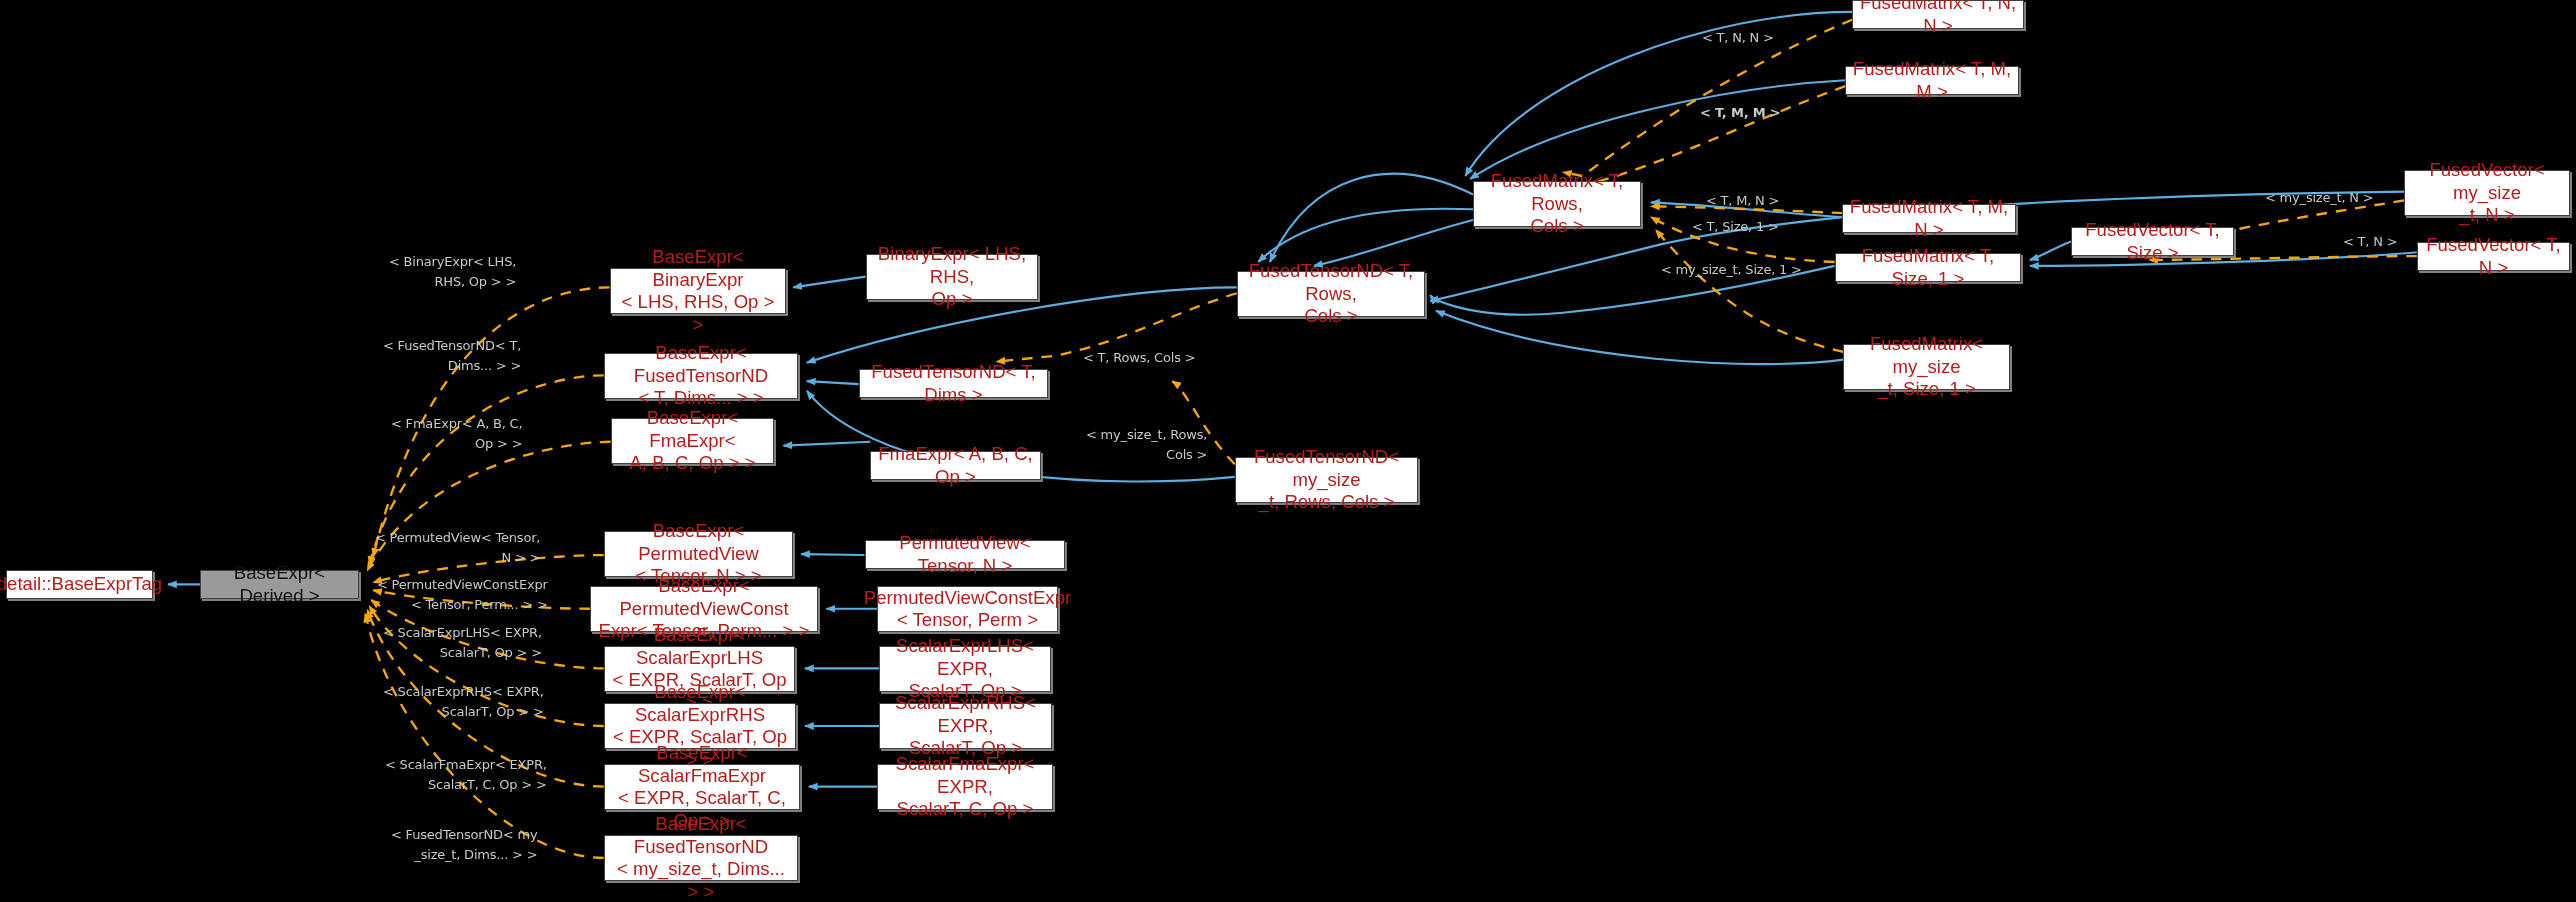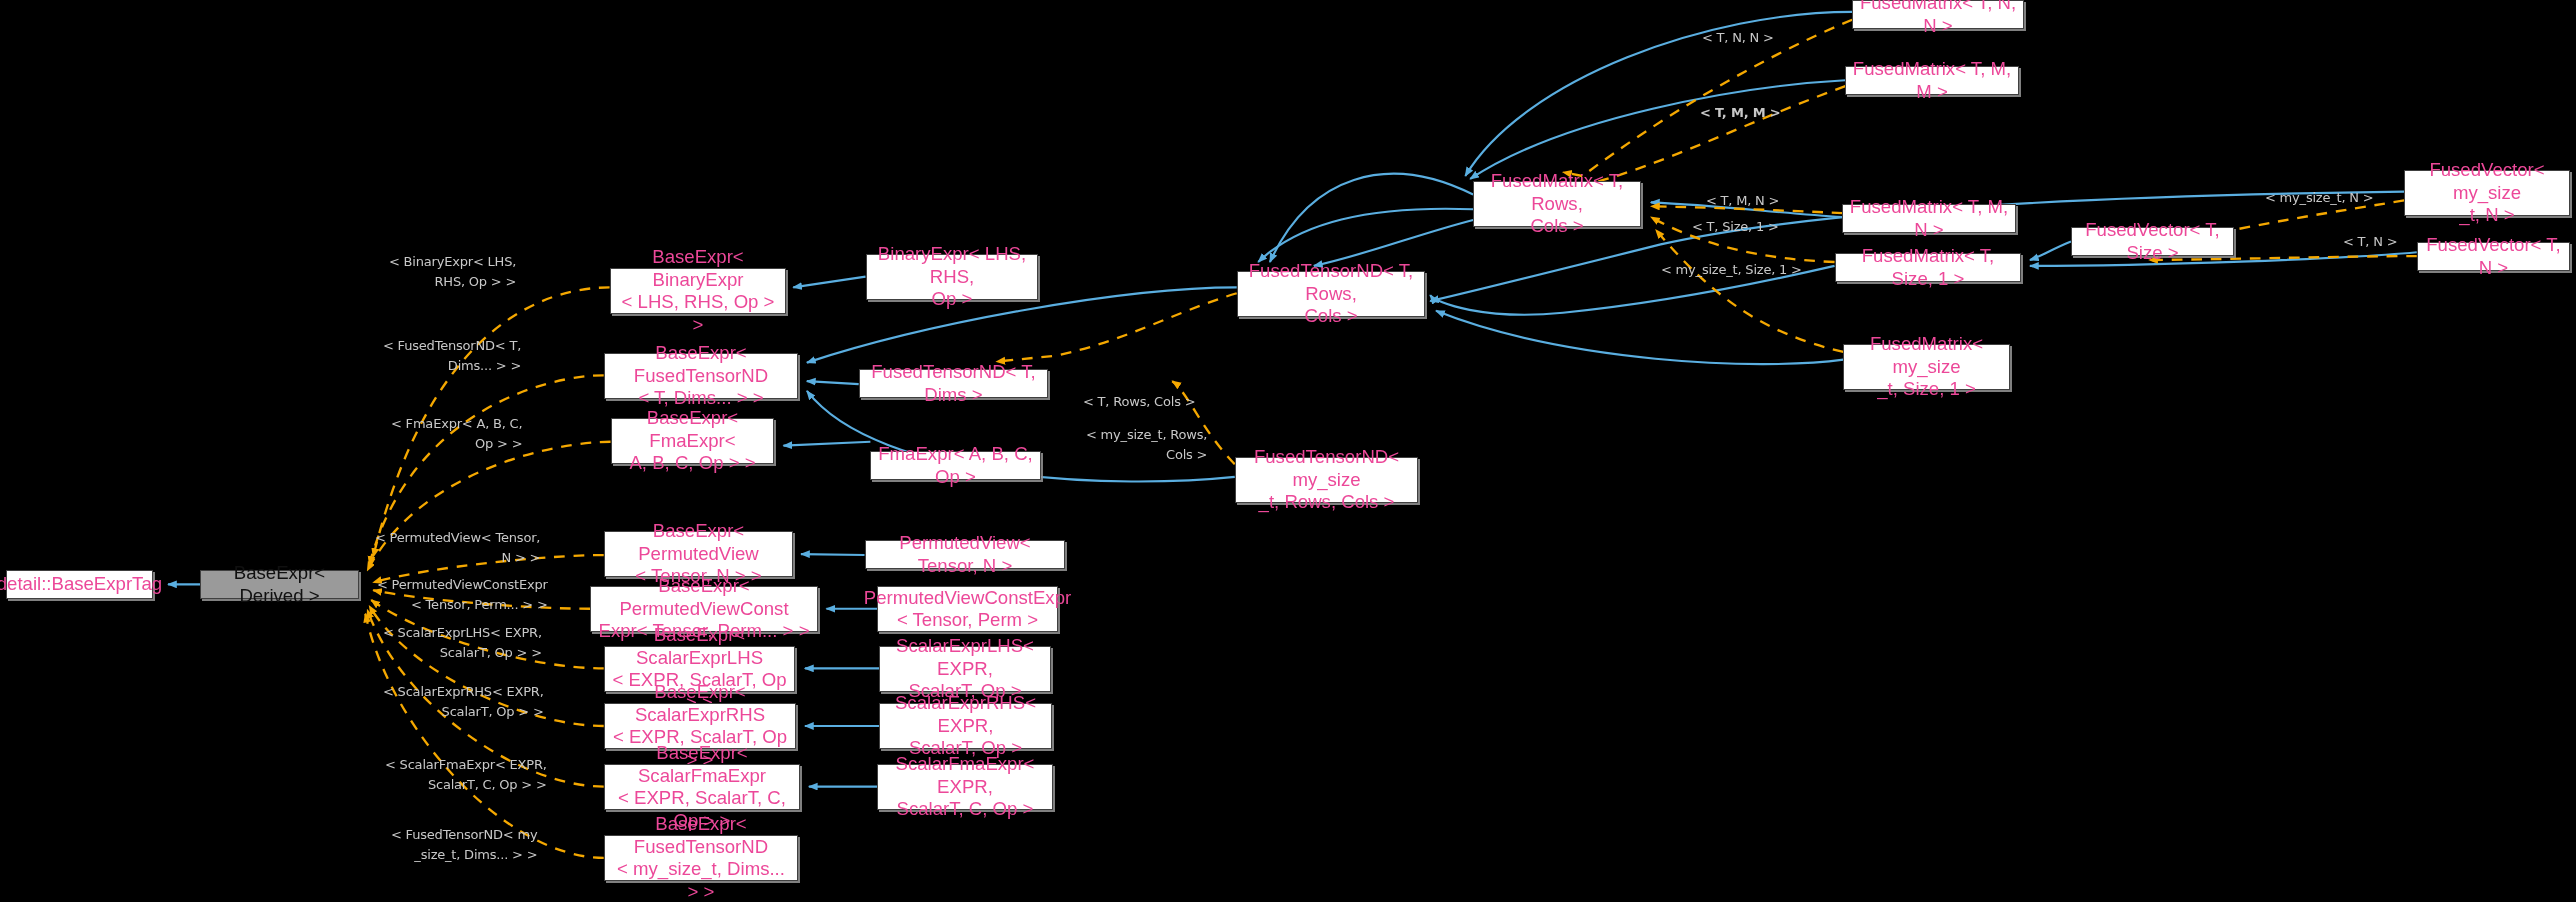--- a/index.html
+++ b/index.html
@@ -11,21 +11,21 @@
     font-family:"Liberation Sans", sans-serif;
     overflow:hidden;
   }
   svg#edges{position:absolute;left:0;top:0;width:2576px;height:903px;pointer-events:none;}
   .node{
     position:absolute;
     box-sizing:border-box;
     background:#ffffff;
     border:1px solid #404040;
     box-shadow:2px 2px 0 0 rgba(150,150,150,0.85);
-    color:#ec4899;
+    color:#b91c1c;
     font-size:18.6px;
     line-height:22.5px;
     text-align:center;
     display:flex;
     align-items:center;
     justify-content:center;
     white-space:pre-line;
     padding:1px 5.9px;
     letter-spacing:0px;
   }
@@ -170,21 +170,21 @@
       <div class="edge-label" style="left: 377px; top: 575px;">&lt; PermutedViewConstExpr
 &lt; Tensor, Perm... &gt; &gt;</div>
       <div class="edge-label" style="left: 383px; top: 623px;">&lt; ScalarExprLHS&lt; EXPR,
 ScalarT, Op &gt; &gt;</div>
       <div class="edge-label" style="left: 383px; top: 682px;">&lt; ScalarExprRHS&lt; EXPR,
 ScalarT, Op &gt; &gt;</div>
       <div class="edge-label" style="left: 385px; top: 755px;">&lt; ScalarFmaExpr&lt; EXPR,
 ScalarT, C, Op &gt; &gt;</div>
       <div class="edge-label" style="left: 391px; top: 825px;">&lt; FusedTensorND&lt; my
 _size_t, Dims... &gt; &gt;</div>
-      <div class="edge-label" style="left: 1083px; top: 348px; margin-top: 44px;">&lt; T, Rows, Cols &gt;</div>
+      <div class="edge-label" style="left: 1083px; top: 348px;">&lt; T, Rows, Cols &gt;</div>
       <div class="edge-label" style="left: 1086px; top: 425px;">&lt; my_size_t, Rows,
 Cols &gt;</div>
       <div class="edge-label" style="left: 1702px; top: 28px;">&lt; T, N, N &gt;</div>
       <div class="edge-label" style="left: 1700px; top: 103px; font-weight: bold;">&lt; T, M, M &gt;</div>
       <div class="edge-label" style="left: 1706px; top: 191px;">&lt; T, M, N &gt;</div>
       <div class="edge-label" style="left: 1692px; top: 217px;">&lt; T, Size, 1 &gt;</div>
       <div class="edge-label" style="left: 1661px; top: 260px;">&lt; my_size_t, Size, 1 &gt;</div>
       <div class="edge-label" style="left: 2265px; top: 188px;">&lt; my_size_t, N &gt;</div>
       <div class="edge-label" style="left: 2343px; top: 232px;">&lt; T, N &gt;</div>
     </div>

